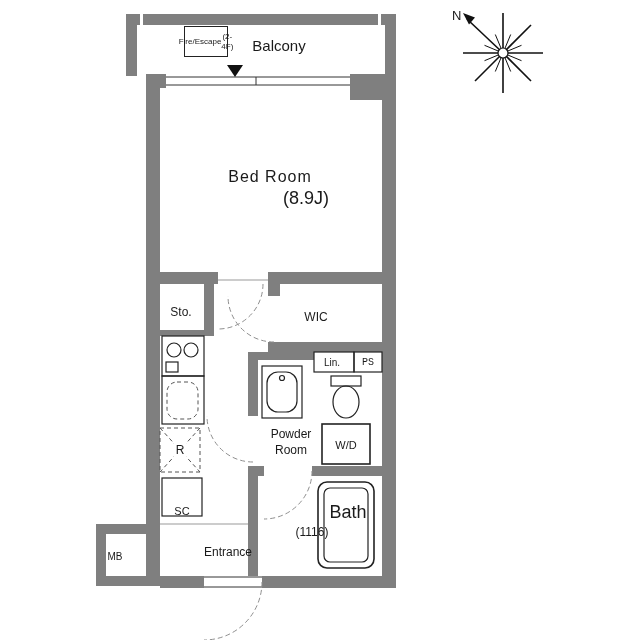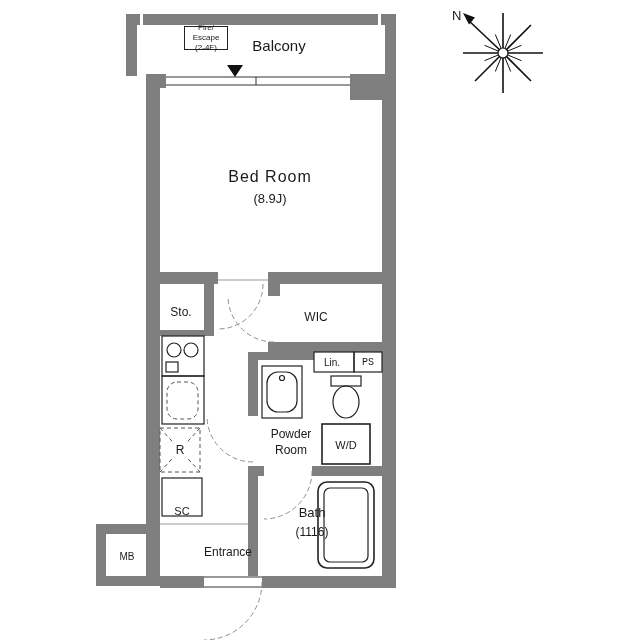--- a/index.html
+++ b/index.html
@@ -14,30 +14,30 @@
   .fx-thick{fill:none;stroke:#222222;stroke-width:1.6;}
   .dashfx{fill:none;stroke:#555555;stroke-width:1;stroke-dasharray:4 3;}
   .arc{fill:none;stroke:#8f8f8f;stroke-width:1;stroke-dasharray:5 3;}
   .thinline{stroke:#333333;stroke-width:1;}
   .steline{stroke:#999999;stroke-width:1;}
   .compass-line{stroke:#111111;stroke-width:1.6;}
   .compass-line-short{stroke:#111111;stroke-width:1;}
   .lbl{position:absolute;transform:translate(-50%,-50%);white-space:nowrap;}
   .f15{font-size:15px;}
   .f16{font-size:16px;letter-spacing:1px;}
-  .f13{font-size:13px;}
+  .f13{font-size:18px;margin-left:36px;}
   .f12{font-size:12px;}
   .f11{font-size:11px;}
   .f10{font-size:10px;}
   .f9{font-size:10px;}
   .bg-white{background:#ffffff;padding:0 2px;}
   .fire-box{
-    position:absolute;left:184px;top:26px;width:44px;height:24px;
+    position:absolute;left:184px;top:26px;width:44px;height:31px;
     border:1px solid #222;background:#fff;box-sizing:border-box;
-    display:flex;flex-direction:column;align-items:center;justify-content:center;
+    display:flex;flex-direction:row;align-items:center;justify-content:center;
     font-size:8px;line-height:1.25;text-align:center;
   }
   .nlabel{position:absolute;left:452px;top:8px;font-size:13px;}
 </style>
 </head>
 <body>
 
 <div class="canvas">
 
   <svg width="640" height="640" viewBox="0 0 640 640">
@@ -162,17 +162,17 @@
   <div class="lbl f12" style="left:291px;top:450px;">Room</div>
 
   <div class="lbl f11" style="left:346px;top:445px;">W/D</div>
   <div class="lbl f12 bg-white" style="left:180px;top:450px;">R</div>
   <div class="lbl f11" style="left:182px;top:487px;margin-top:24px;">SC</div>
 
   <div class="lbl f13" style="left:312px;top:512px;">Bath</div>
   <div class="lbl f12" style="left:312px;top:532px;">(1116)</div>
 
   <div class="lbl f12" style="left:228px;top:552px;">Entrance</div>
-  <div class="lbl f10" style="left:127px;top:556px;">MB</div>
+  <div class="lbl f10" style="left:115px;top:556px;">MB</div>
 
   <div class="nlabel">N</div>
 
 </div>
 
 </body></html>

